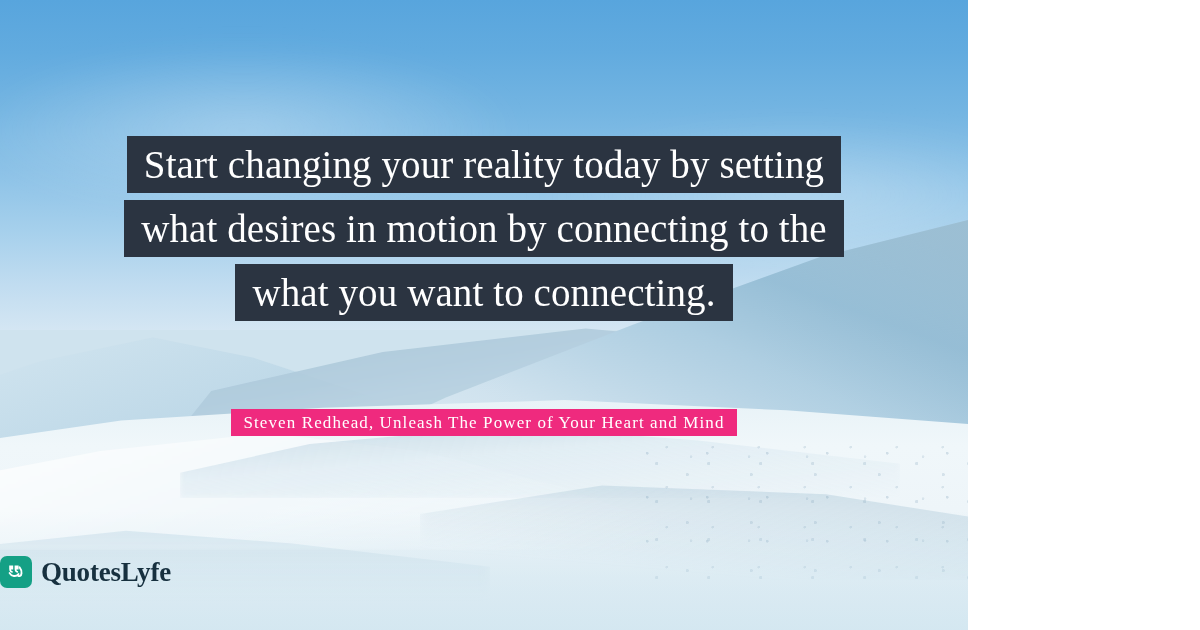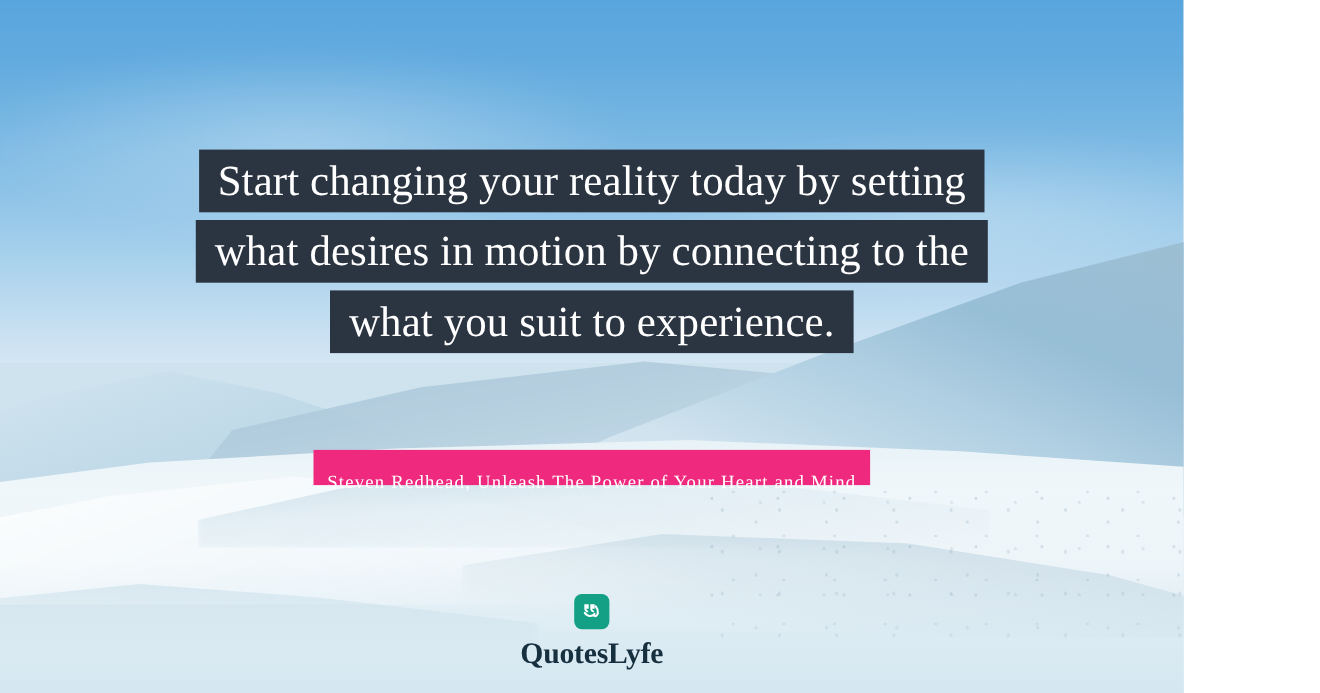--- a/index.html
+++ b/index.html
@@ -6,21 +6,21 @@
 
   html, body {
     width: 1200px;
     height: 630px;
     overflow: hidden;
     font-family: "Liberation Serif", serif;
   }
 
   .canvas {
     position: relative;
-    width: 1076px;
+    width: 968px;
     height: 630px;
     overflow: hidden;
     background: #cfe3ee;
   }
 
   
   .scene { position: absolute; inset: 0; }
 
   .sky {
     position: absolute;
@@ -171,35 +171,34 @@
     display: flex;
     justify-content: center;
   }
   .attribution {
     background: #ef2a7e;
     color: #ffffff;
     font-family: "Liberation Serif", serif;
     font-size: 17px;
     line-height: 27px;
     height: 27px;
-    padding: 16px 12px;
+    padding: 0 12px;
     white-space: nowrap;
     letter-spacing: 1.1px;
   }
 
   
   .logo-wrap {
     position: absolute;
     left: 0; right: 0;
-    top: 540px;
+    top: 556px;
     display: flex;
     justify-content: flex-start;
     align-items: center;
     gap: 9px;
-    flex-direction: column;
   }
   .logo-mark {
     width: 32px; height: 32px;
     border-radius: 7px;
     background: #14a085;
     display: flex;
     align-items: center;
     justify-content: center;
     flex: none;
   }
@@ -231,21 +230,21 @@
     <div class="snow-shadow-a"></div>
     <div class="snow-shadow-b"></div>
     <div class="snow-shadow-c"></div>
     <div class="snow-texture"></div>
     <div class="vignette-bottom"></div>
   </div>
 
   <div class="quote-wrap">
     <div class="quote-line">Start changing your reality today by setting</div>
     <div class="quote-line">what desires in motion by connecting to the</div>
-    <div class="quote-line">what you suit to experience.</div>
+    <div class="quote-line">what you want to connecting.</div>
   </div>
 
   <div class="attribution-wrap">
     <div class="attribution">Steven Redhead, Unleash The Power of Your Heart and Mind</div>
   </div>
 
   <div class="logo-wrap">
     <span class="logo-mark">
       <svg width="22" height="22" viewBox="0 0 22 22" aria-hidden="true">
         <path d="M4.2 4.4h4.0v4.0H6.1c0 1.0 .5 1.6 1.6 1.8v1.6C5.4 11.6 4.2 10.3 4.2 8.0V4.4z" fill="#ffffff"></path>

